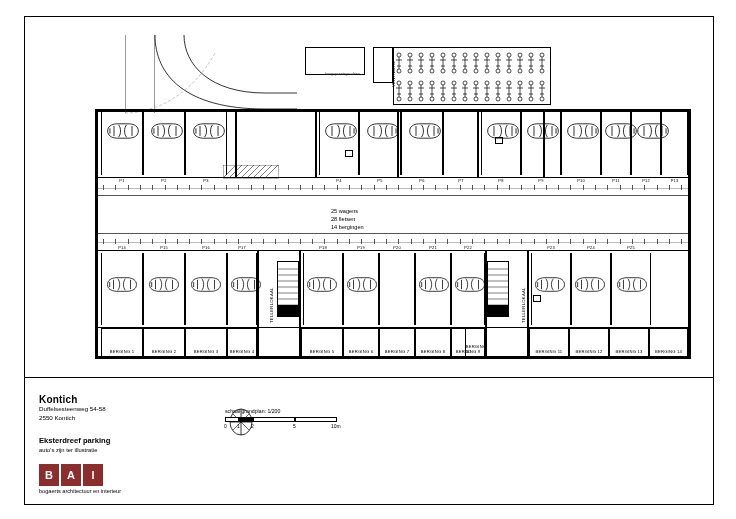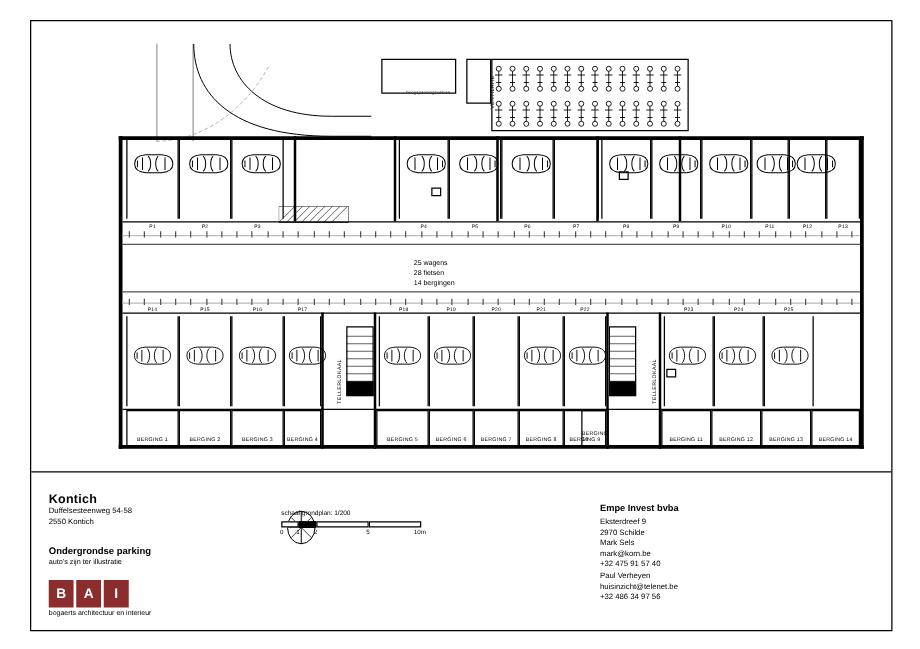--- a/index.html
+++ b/index.html
@@ -811,21 +811,21 @@
           <div class="tick" style="left: 656.1px; top: 168px; height: 5px;"></div>
           <div class="tick" style="left: 656.1px; top: 222px; height: 5px;"></div>
         </div>
     </div>
 
     <div class="titlebar">
       <div class="tb-left">
         <div class="tb-name">Kontich</div>
         <div class="tb-line">Duffelsesteenweg 54-58</div>
         <div class="tb-line">2550 Kontich</div>
-        <div class="tb-sub">Ondergrondse parking</div>
+        <div class="tb-sub">Eksterdreef parking</div>
         <div class="tb-sub2">auto's zijn ter illustratie</div>
       </div>
 
       <div class="logo">
         <div class="sq">B</div>
         <div class="gap"></div>
         <div class="sq">A</div>
         <div class="gap"></div>
         <div class="sq">I</div>
       </div>
@@ -847,26 +847,15 @@
           <div class="seg" style="left:28px;width:42px;background:#fff;"></div>
           <div class="seg" style="left:70px;width:42px;background:#fff;"></div>
           <div class="scalenum" style="left:-1px;">0</div>
           <div class="scalenum" style="left:12px;">1</div>
           <div class="scalenum" style="left:26px;">2</div>
           <div class="scalenum" style="left:68px;">5</div>
           <div class="scalenum" style="left:106px;">10m</div>
         </div>
       </div>
 
-      <div class="tb-right">
-        <div class="tb-r-name">Empe Invest bvba</div>
-        <div class="tb-r-line">Eksterdreef 9</div>
-        <div class="tb-r-line">2970 Schilde</div>
-        <div class="tb-r-line">Mark Sels</div>
-        <div class="tb-r-line">mark@korn.be</div>
-        <div class="tb-r-line">+32 475 91 57 40</div>
-        <div class="tb-r-line">Paul Verheyen</div>
-        <div class="tb-r-line">huisinzicht@telenet.be</div>
-        <div class="tb-r-line">+32 486 34 97 56</div>
-      </div>
     </div>
   </div>
 </div>
 
 </body></html>

